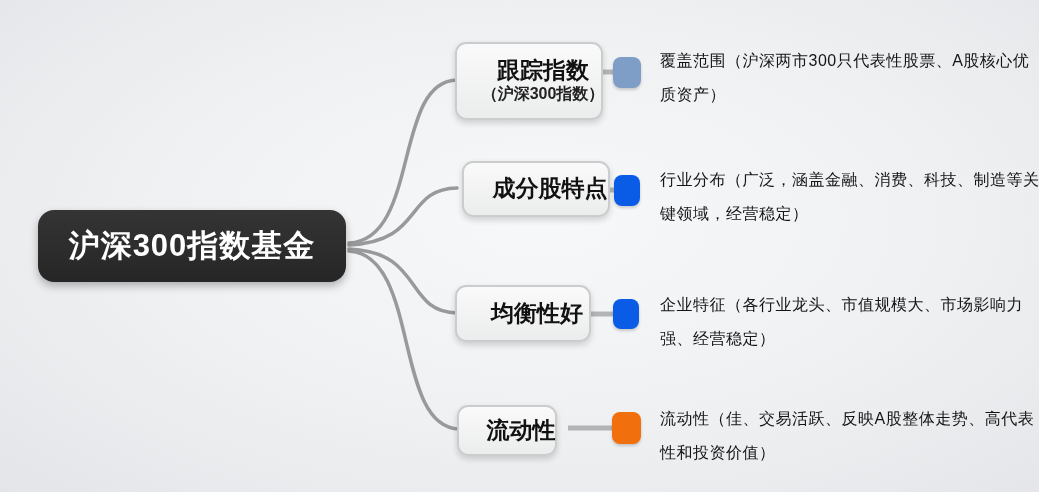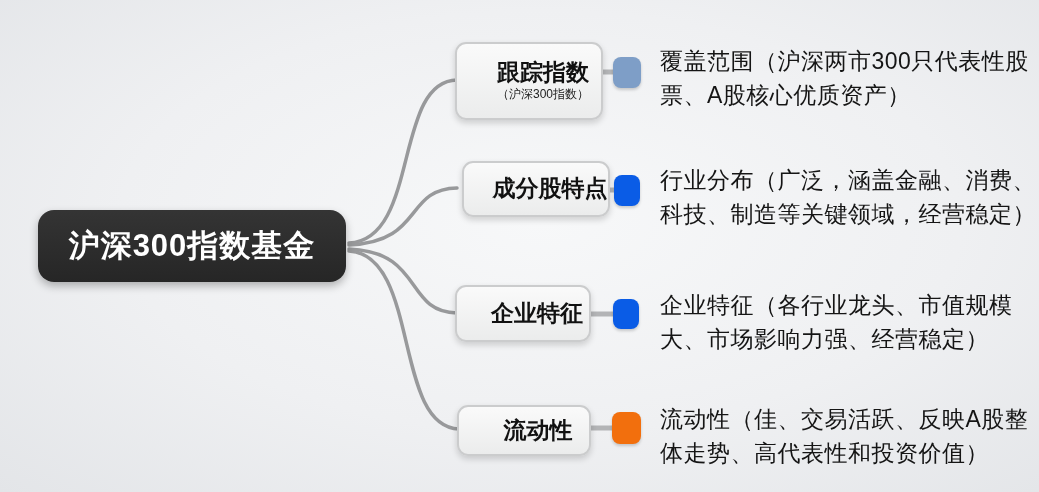--- a/index.html
+++ b/index.html
@@ -28,36 +28,36 @@
     position:absolute;
     background:linear-gradient(180deg,#fafafa,#ebecec);
     border:2px solid #cbcccd;
     border-radius:11px;
     box-shadow:0 3px 6px rgba(0,0,0,0.16);
     display:flex;flex-direction:column;align-items:center;justify-content:center;
     box-sizing:border-box;
     padding-left:28px;
   }
   .branch-label{font-size:23px;font-weight:bold;color:#111;line-height:1.2;white-space:nowrap;}
-  .branch-sublabel{font-size:12px;font-weight:normal;color:#222;line-height:1.3;white-space:nowrap;}
+  .branch-sublabel{font-size:16px;font-weight:bold;color:#222;line-height:1.3;white-space:nowrap;}
 
   .b1{left:455px;top:42px;width:148px;height:78px;}
   .b2{left:455px;top:161px;width:148px;height:56px;margin-left:7px;}
   .b3{left:455px;top:285px;width:136px;height:57px;}
-  .b4{left:457px;top:405px;width:134px;height:51px;}
+  .b4{left:457px;top:405px;width:100px;height:51px;}
 
   .marker{position:absolute;border-radius:8px;box-shadow:0 2px 3px rgba(0,0,0,0.18);}
   .m1{left:613px;top:57px;width:28px;height:31px;}
   .m2{left:614px;top:175px;width:26px;height:31px;}
   .m3{left:613px;top:299px;width:26px;height:30px;}
   .m4{left:612px;top:412px;width:29px;height:32px;}
 
   .desc{
     position:absolute;left:660px;width:380px;
-    font-size:23px;font-weight:500;color:#151515;
+    font-size:16px;font-weight:500;color:#151515;
     line-height:34px;word-break:break-all;letter-spacing:0.5px;
   }
   .d1{top:44px;}
   .d2{top:163px;}
   .d3{top:288px;}
   .d4{top:402px;}
 </style>
 </head>
 <body>
 
@@ -83,21 +83,21 @@
   </div>
 
   <div class="branch-box b1">
     <span class="branch-label">跟踪指数</span>
     <span class="branch-sublabel">（沪深300指数）</span>
   </div>
   <div class="branch-box b2">
     <span class="branch-label">成分股特点</span>
   </div>
   <div class="branch-box b3">
-    <span class="branch-label">企业特征</span>
+    <span class="branch-label">均衡性好</span>
   </div>
   <div class="branch-box b4">
     <span class="branch-label">流动性</span>
   </div>
 
   <div class="marker m1" style="background: rgb(126, 158, 199);"></div>
   <div class="marker m2" style="background: rgb(10, 92, 230);"></div>
   <div class="marker m3" style="background: rgb(10, 92, 230);"></div>
   <div class="marker m4" style="background: rgb(242, 111, 13);"></div>
 

